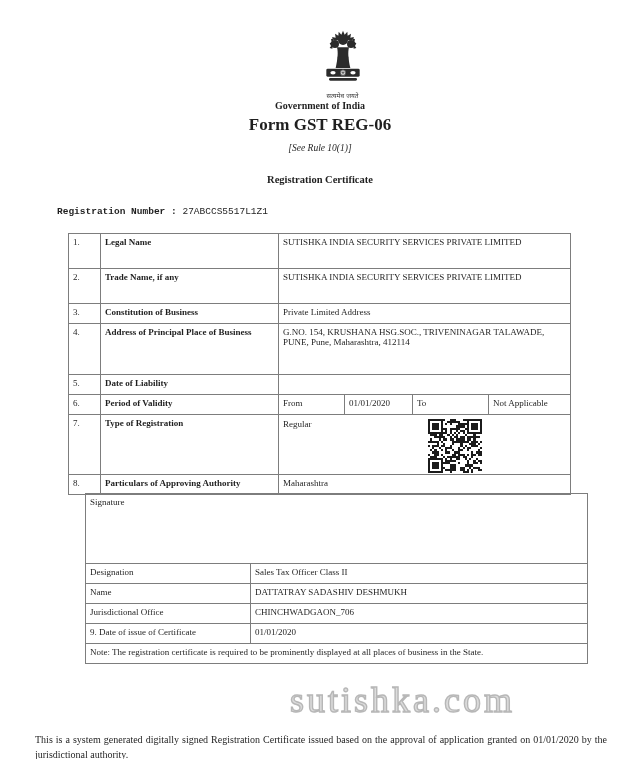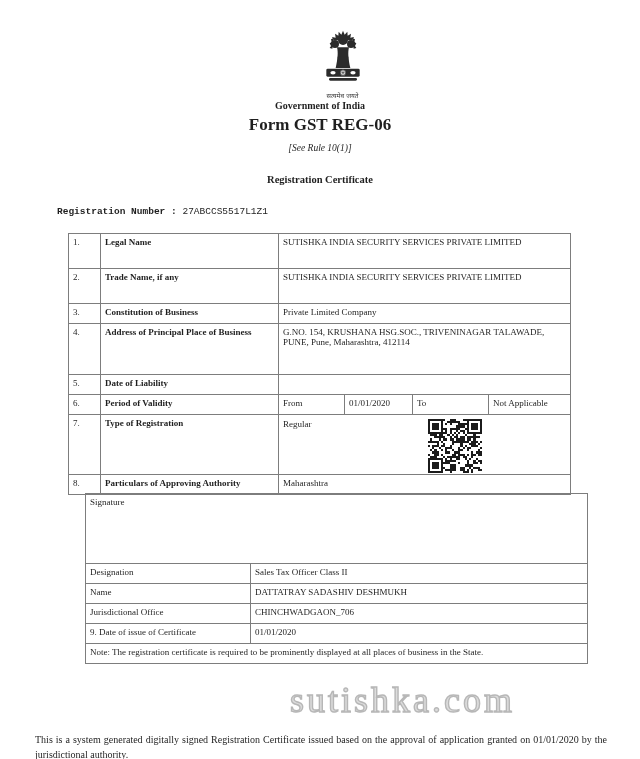--- a/index.html
+++ b/index.html
@@ -102,21 +102,21 @@
     <td colspan="4">SUTISHKA INDIA SECURITY SERVICES PRIVATE LIMITED</td>
   </tr>
   <tr style="height:35px">
     <td class="num-cell">2.</td>
     <td class="label-cell">Trade Name, if any</td>
     <td colspan="4">SUTISHKA INDIA SECURITY SERVICES PRIVATE LIMITED</td>
   </tr>
   <tr style="height:20px">
     <td class="num-cell">3.</td>
     <td class="label-cell">Constitution of Business</td>
-    <td colspan="4">Private Limited Company</td>
+    <td colspan="4">Private Limited Address</td>
   </tr>
   <tr style="height:51px">
     <td class="num-cell">4.</td>
     <td class="label-cell">Address of Principal Place of Business</td>
     <td colspan="4">G.NO. 154, KRUSHANA HSG.SOC., TRIVENINAGAR TALAWADE, PUNE, Pune, Maharashtra, 412114</td>
   </tr>
   <tr style="height:20px">
     <td class="num-cell">5.</td>
     <td class="label-cell">Date of Liability</td>
     <td colspan="4"></td>

